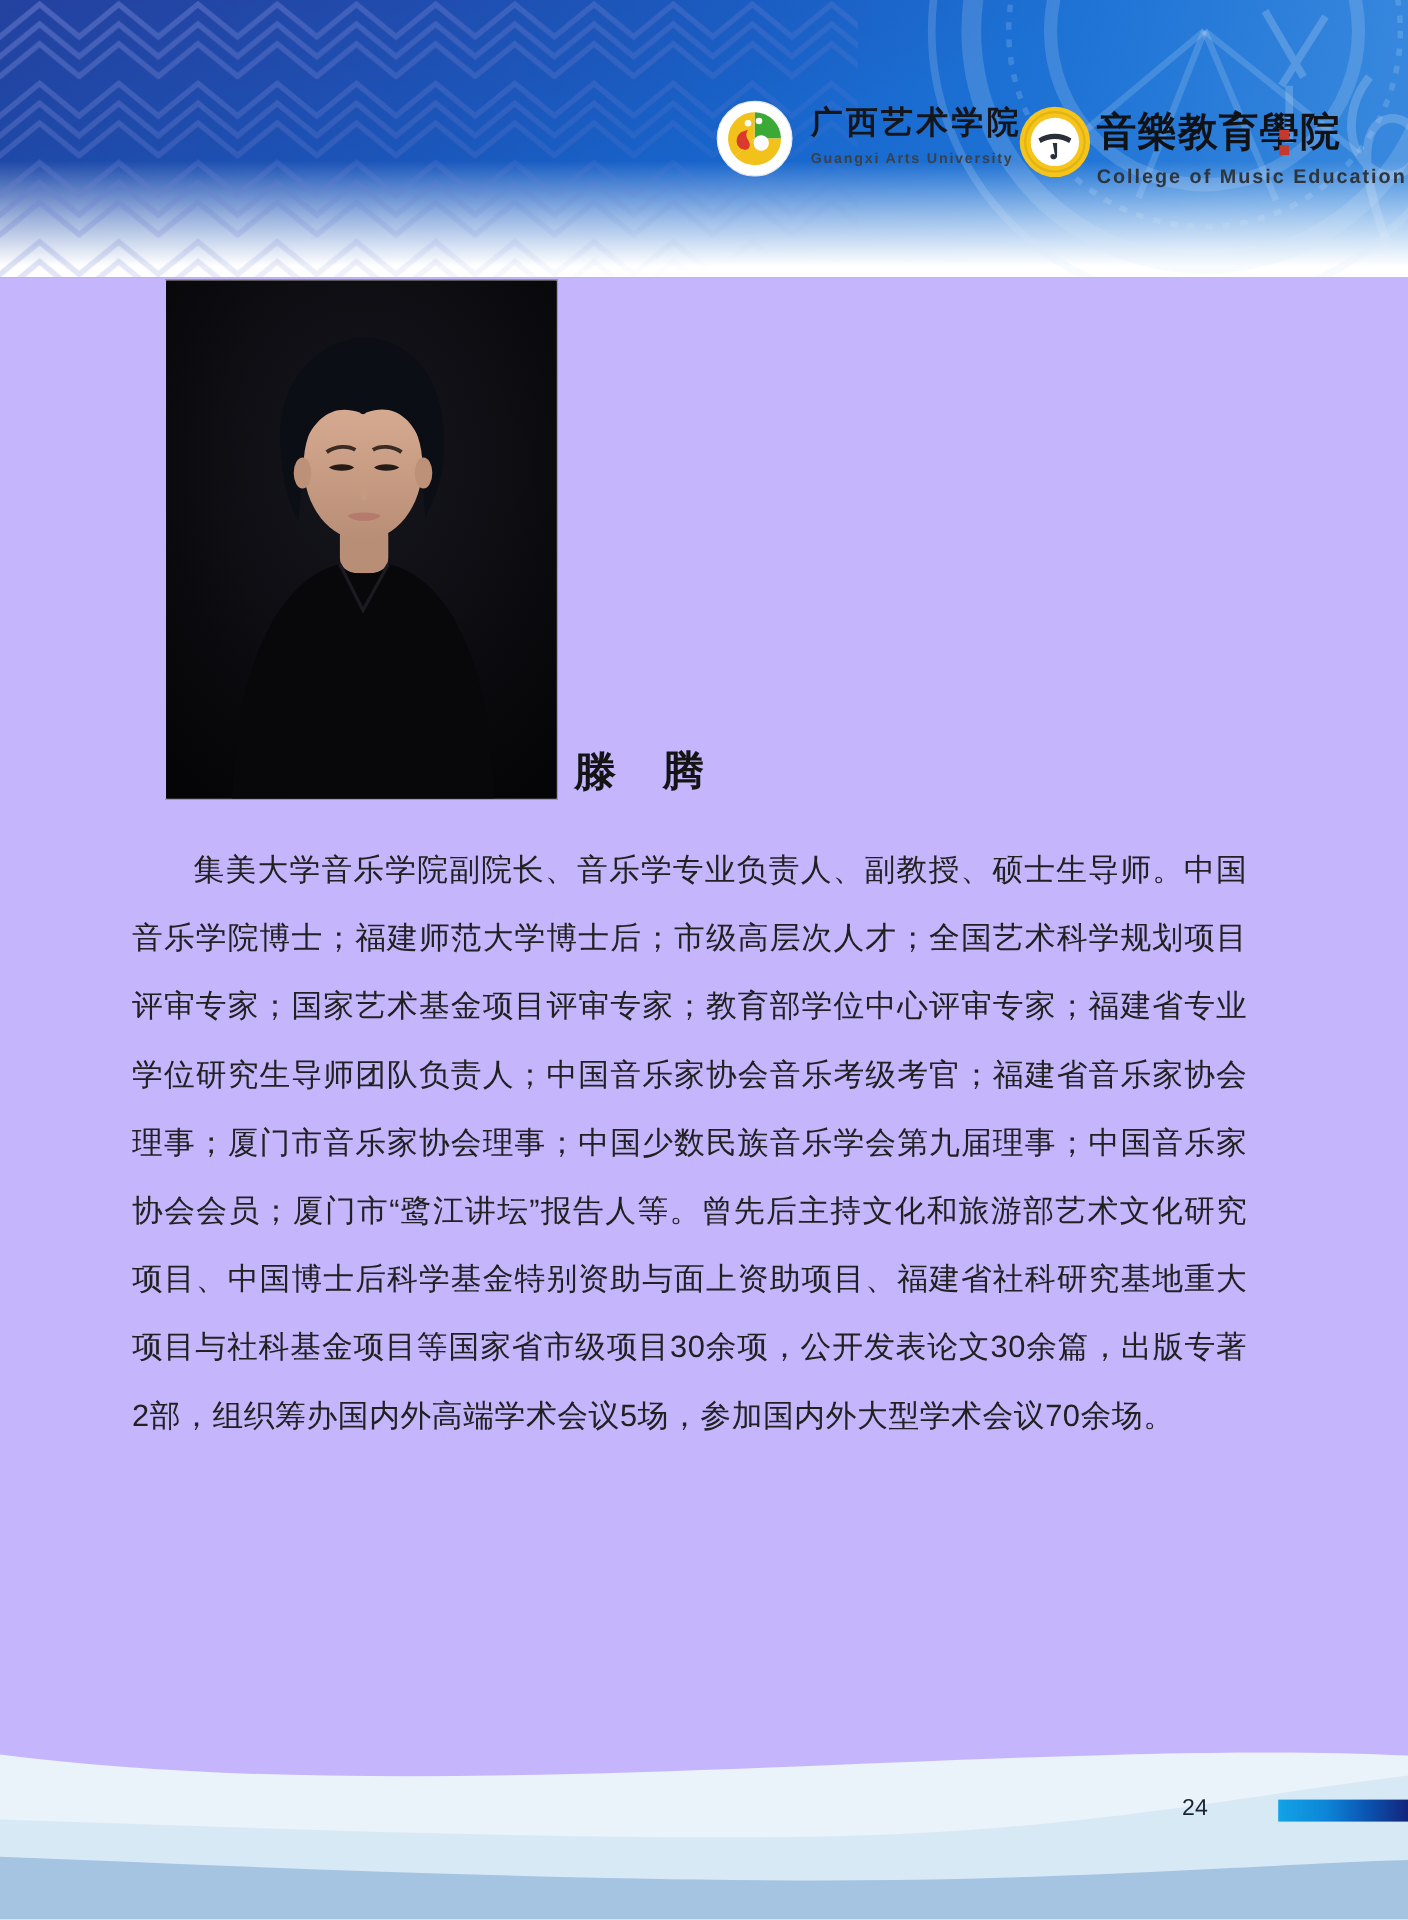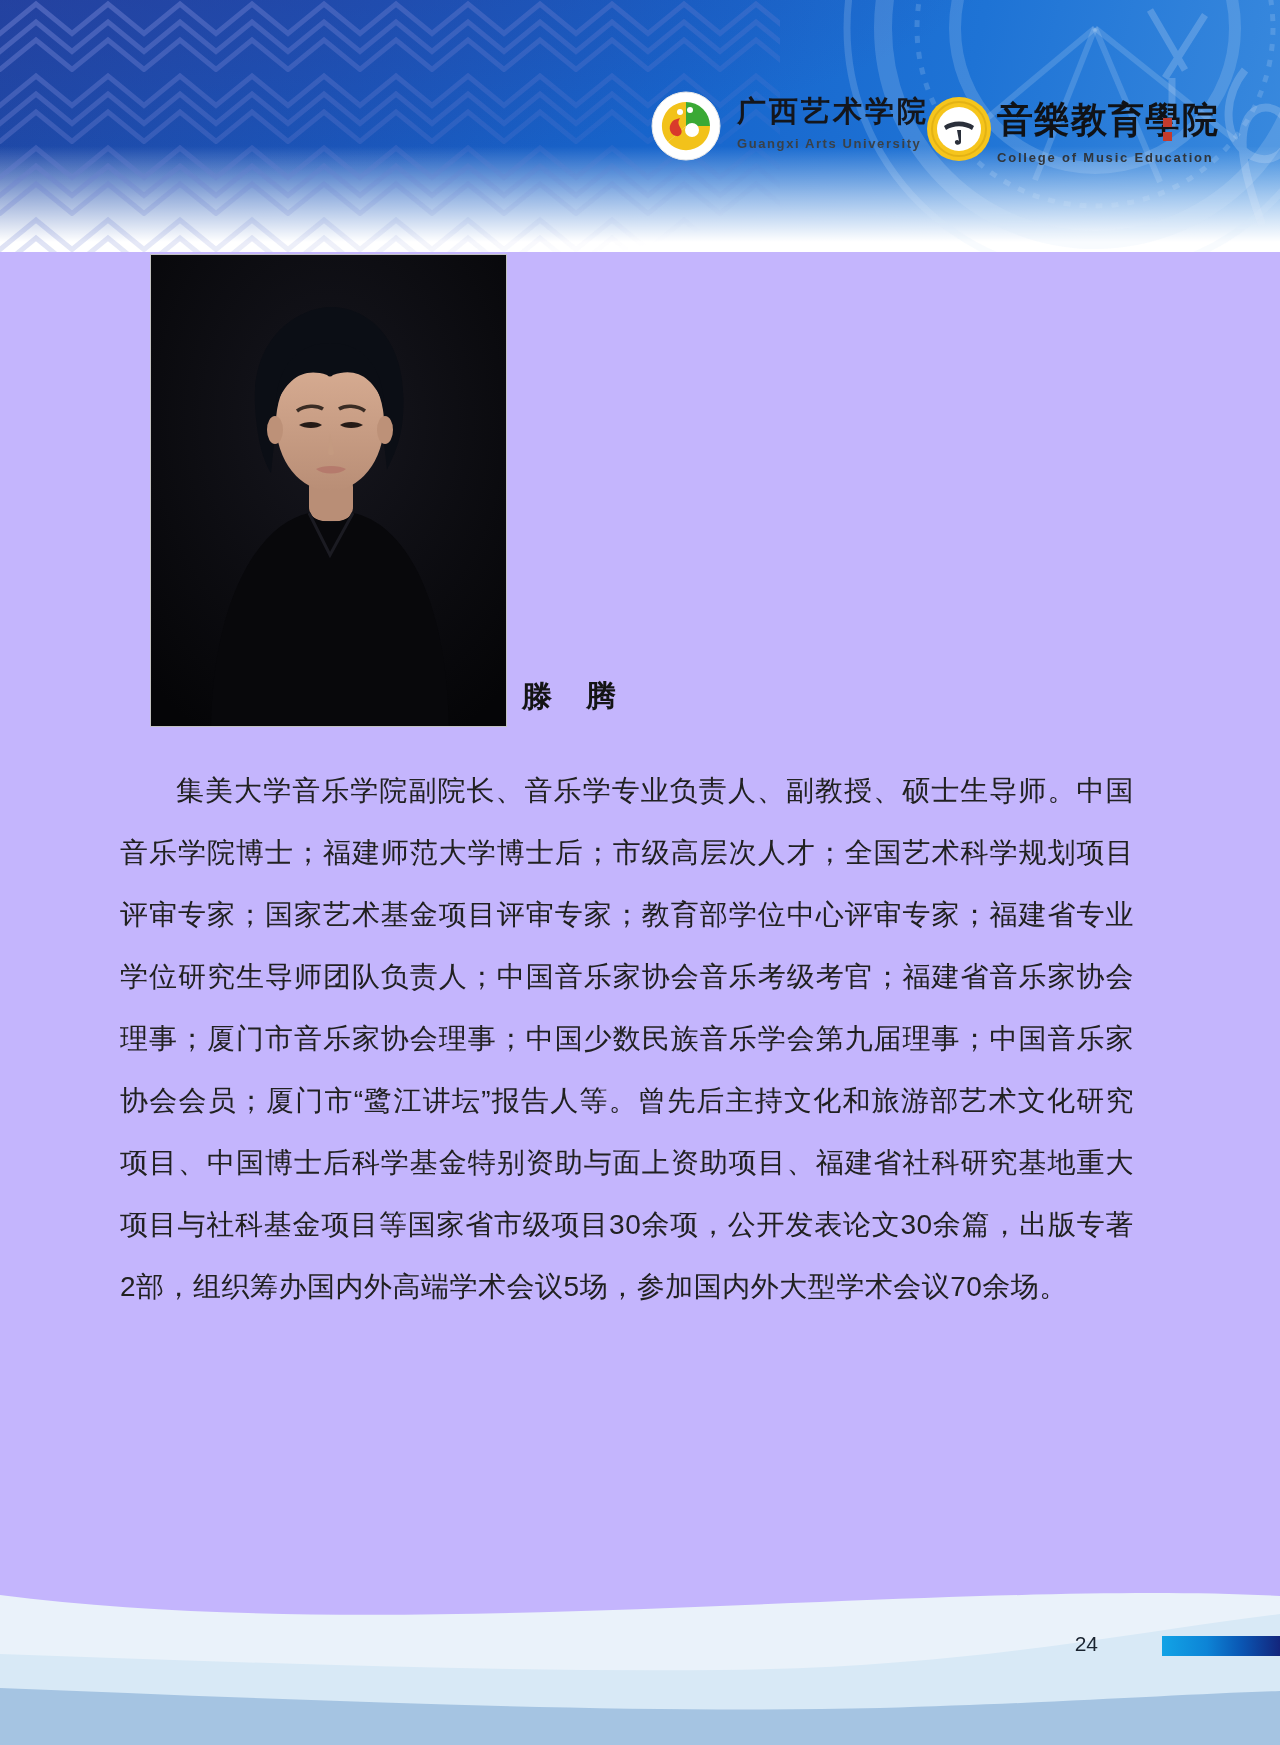--- a/index.html
+++ b/index.html
@@ -55,21 +55,21 @@
   .col-zh {
     font-family: "Liberation Serif", serif;
     font-weight: bold;
     font-size: 36px;
     letter-spacing: 1px;
     color: #101216;
     white-space: nowrap;
   }
   .col-en {
     margin-top: 5px;
-    font-size: 13px;
+    font-size: 18px;
     font-weight: bold;
     letter-spacing: 1.8px;
     color: #2f353c;
     white-space: nowrap;
   }
   .seals { position: absolute; left: 1163px; top: 118px; }
   .seal {
     width: 9px; height: 9px;
     background: #c43b2e;
     margin-bottom: 5px;
@@ -83,21 +83,21 @@
     border: 1px solid #c2c2c2;
     background: #060608;
     overflow: hidden;
   }
   .photo svg { display: block; }
 
   
   .person-name {
     position: absolute;
     left: 522px; top: 676px;
-    font-size: 30px;
+    font-size: 38px;
     font-weight: 600;
     color: #141414;
     letter-spacing: 2px;
     white-space: nowrap;
   }
 
   
   .bio {
     position: absolute;
     left: 120px; top: 760px;

